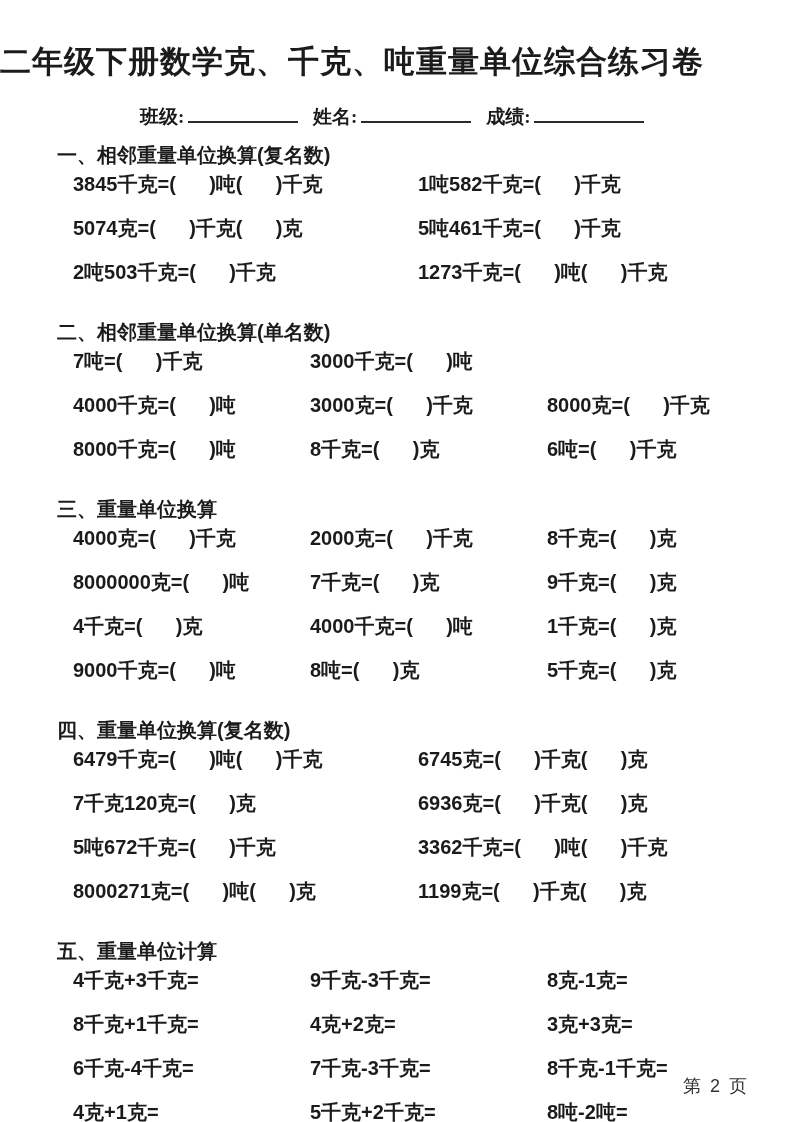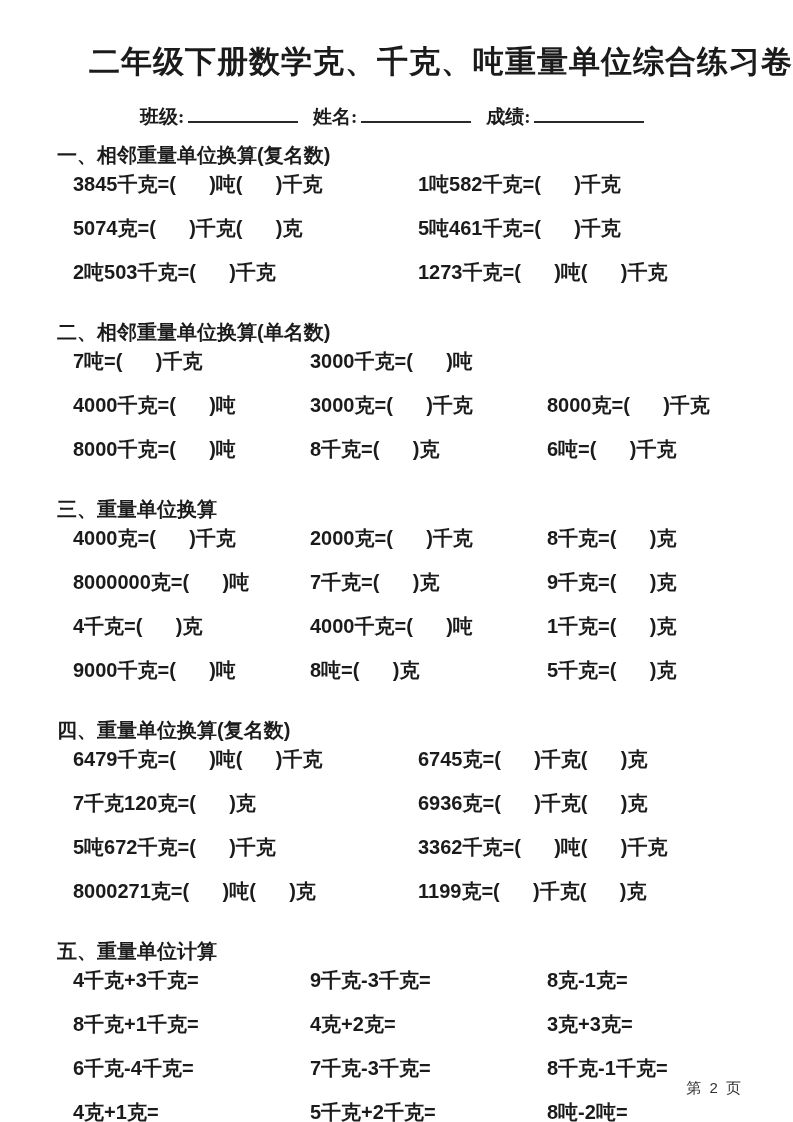--- a/index.html
+++ b/index.html
@@ -8,26 +8,25 @@
     width: 793px;
     height: 1122px;
     background: #ffffff;
     color: #1b1b1b;
     font-family: "Liberation Sans", "DejaVu Sans", sans-serif;
     font-weight: 700;
     overflow: hidden;
     box-sizing: border-box;
   }
   .title {
-    text-align: right;
+    text-align: left;
     padding-top: 20px;
     font-size: 31px;
     letter-spacing: 1px;
     white-space: nowrap;
-    margin-left: 42px;
   }
   .header-line {
     margin: 20px 0 0 140px;
     font-size: 19px;
     height: 26px;
     font-family: Liberation Serif, serif;
   }
   .field { display: inline-block; margin-right: 10px; }
   .field-label { display: inline-block; }
   .blank {
@@ -52,23 +51,23 @@
     height: 44px;
     align-items: start;
     font-size: 20px;
     white-space: pre;
   }
   .prob-row.two-col  { grid-template-columns: 345px 1fr; }
   .prob-row.three-col { grid-template-columns: 230px 230px 1fr; gap: 7px; }
   .prob { white-space: pre; }
   .footer {
     position: absolute;
-    right: 50px;
+    right: 44px;
     bottom: 24px;
-    font-size: 15px;
+    font-size: 18px;
     font-weight: 400;
     color: #333;
     letter-spacing: 2px;
   }
 </style>
 </head>
 <body>
 
 <main class="page">
 

